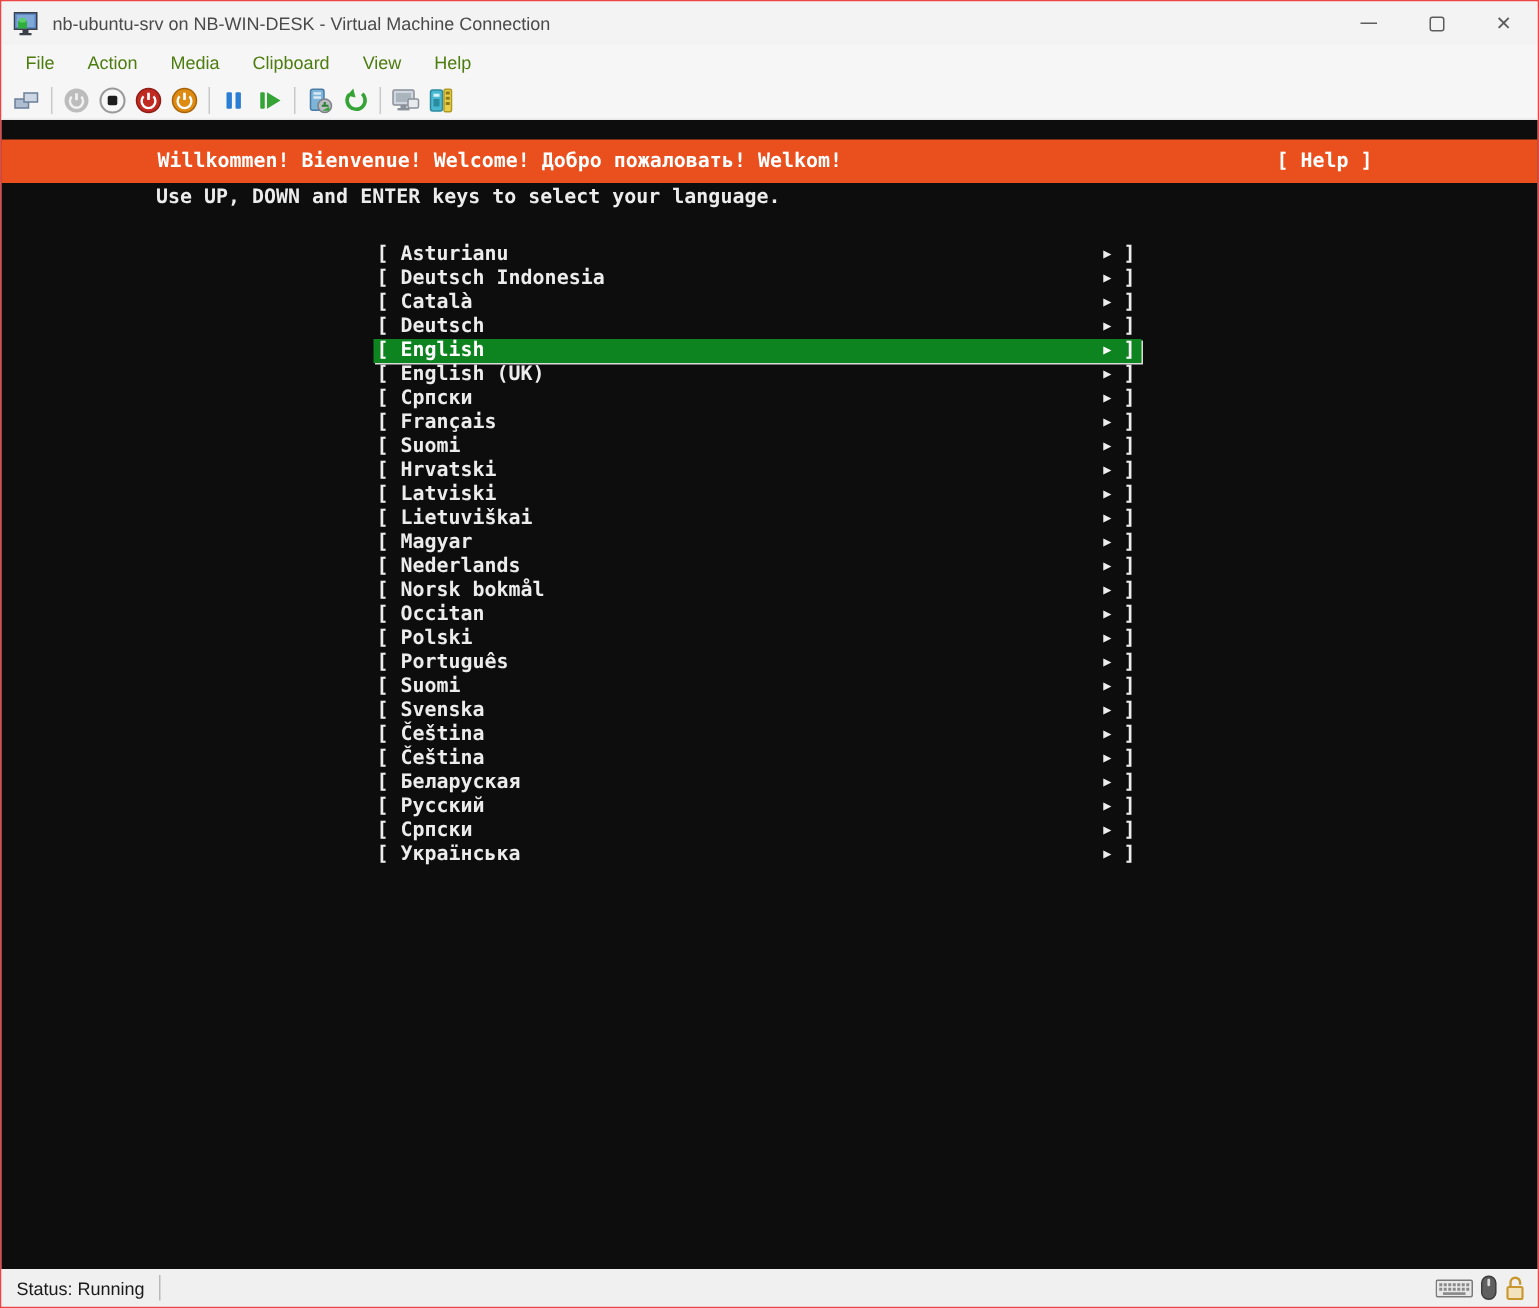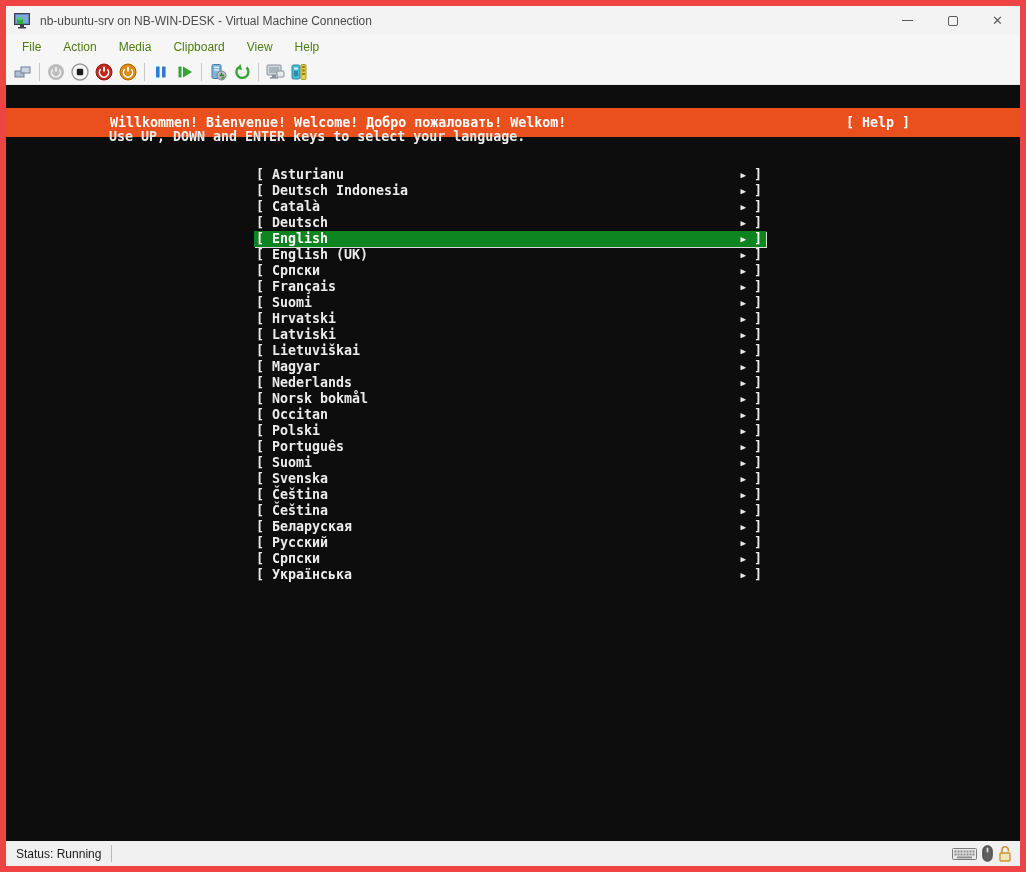--- a/index.html
+++ b/index.html
@@ -1,20 +1,20 @@
 <!DOCTYPE html>
 <html><head>
 <meta charset="utf-8">
 <style>
   * { margin:0; padding:0; box-sizing:border-box; }
   html,body { width:1026px; height:872px; overflow:hidden; background:#1c2430; }
   .window {
     width:1026px; height:872px;
     display:flex; flex-direction:column;
-    border:6px solid #ef4444;
+    border:1px solid #ef4444;
     font-family:"Liberation Sans", sans-serif;
     background:#f3f3f3;
   }
   
   .titlebar {
     height:29px; background:#f3f3f3; display:flex; align-items:center;
     flex:0 0 auto; position:relative;
   }
   .app-icon { width:18px; height:16px; margin-left:8px; flex:0 0 auto; }
   .title-text { font-size:12px; color:#4a4a4a; margin-left:8px; white-space:nowrap; }
@@ -31,21 +31,21 @@
   .tb-btn { width:24px; height:22px; display:flex; align-items:center; justify-content:center; }
   .tb-sep { width:1px; height:18px; background:#c9c9c9; margin:0 4px; }
   .tb-btn svg { display:block; }
   
   .console {
     flex:1 1 auto; background:#0d0d0d; position:relative;
     font-family:"DejaVu Sans Mono", monospace; font-weight:bold;
     font-size:13.3px; color:#ececec;
   }
   .banner {
-    position:absolute; top:23px; left:0; right:0; height:29px;
+    position:absolute; top:13px; left:0; right:0; height:29px;
     display:flex; align-items:center; justify-content:space-between;
     padding-left:104px; padding-right:110px;
     color:#ffffff;
   }
   .instruction { position:absolute; top:44px; left:103px; height:16px; line-height:16px; }
   .lang-list { position:absolute; top:82px; left:248px; width:512px; }
   .lang-row {
     height:16px; line-height:16px; display:flex; align-items:center;
     padding-left:2px; padding-right:4px; white-space:pre;
   }

